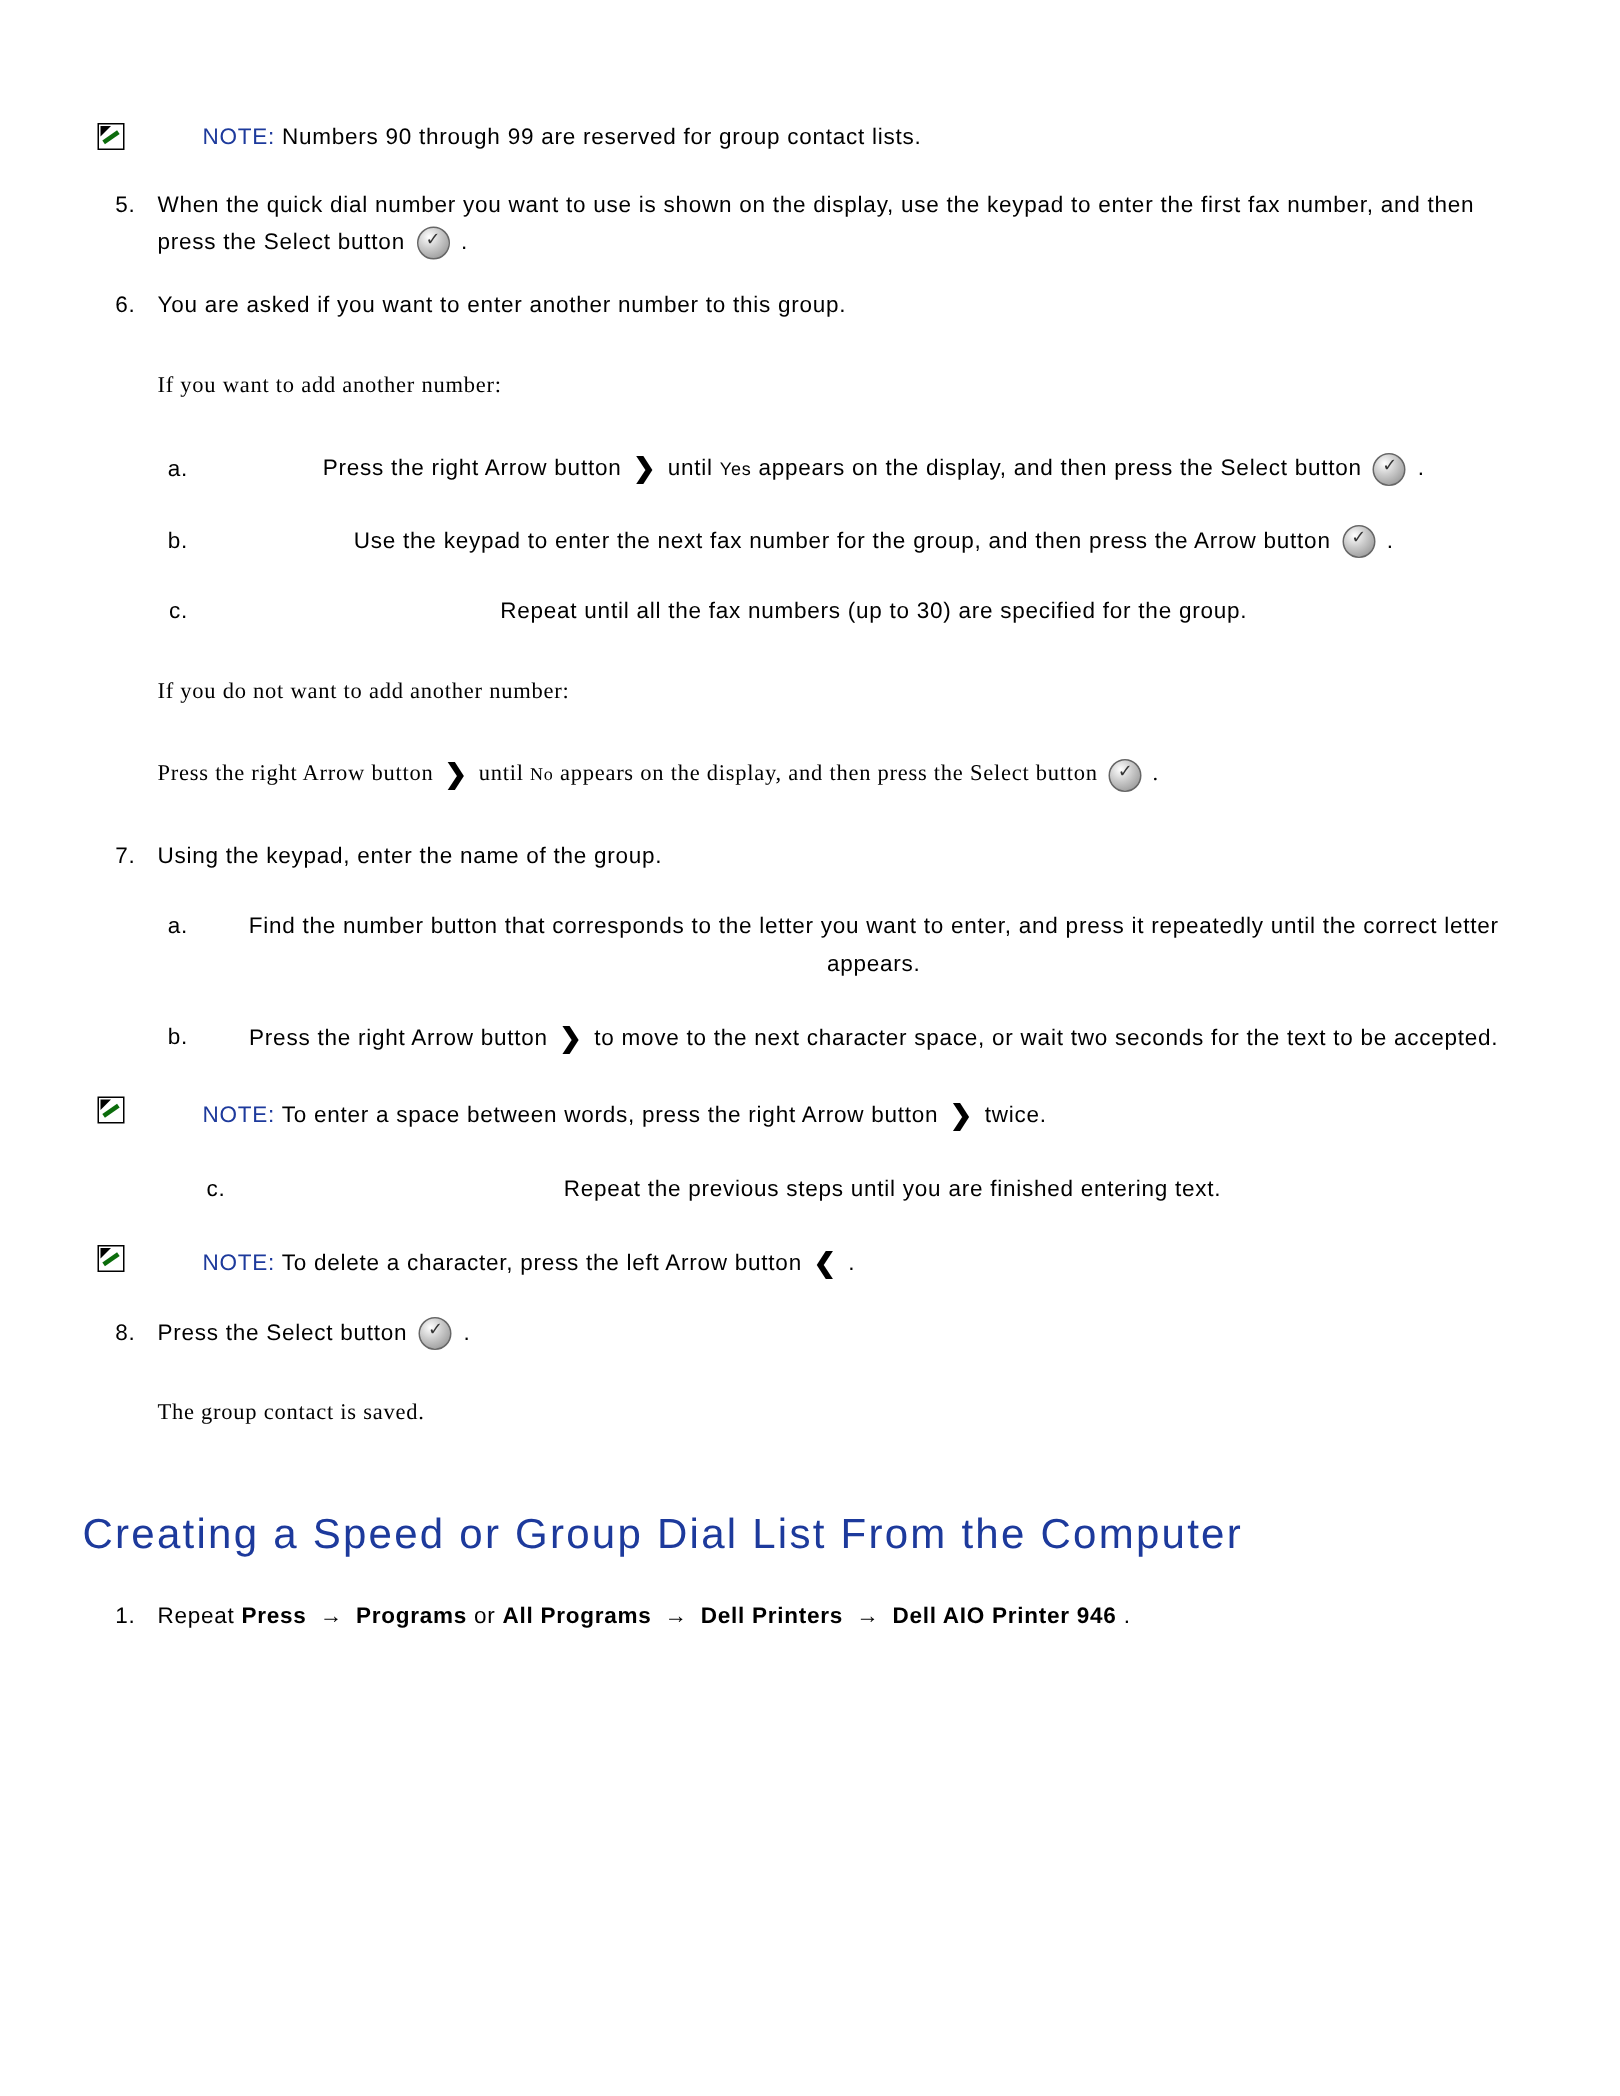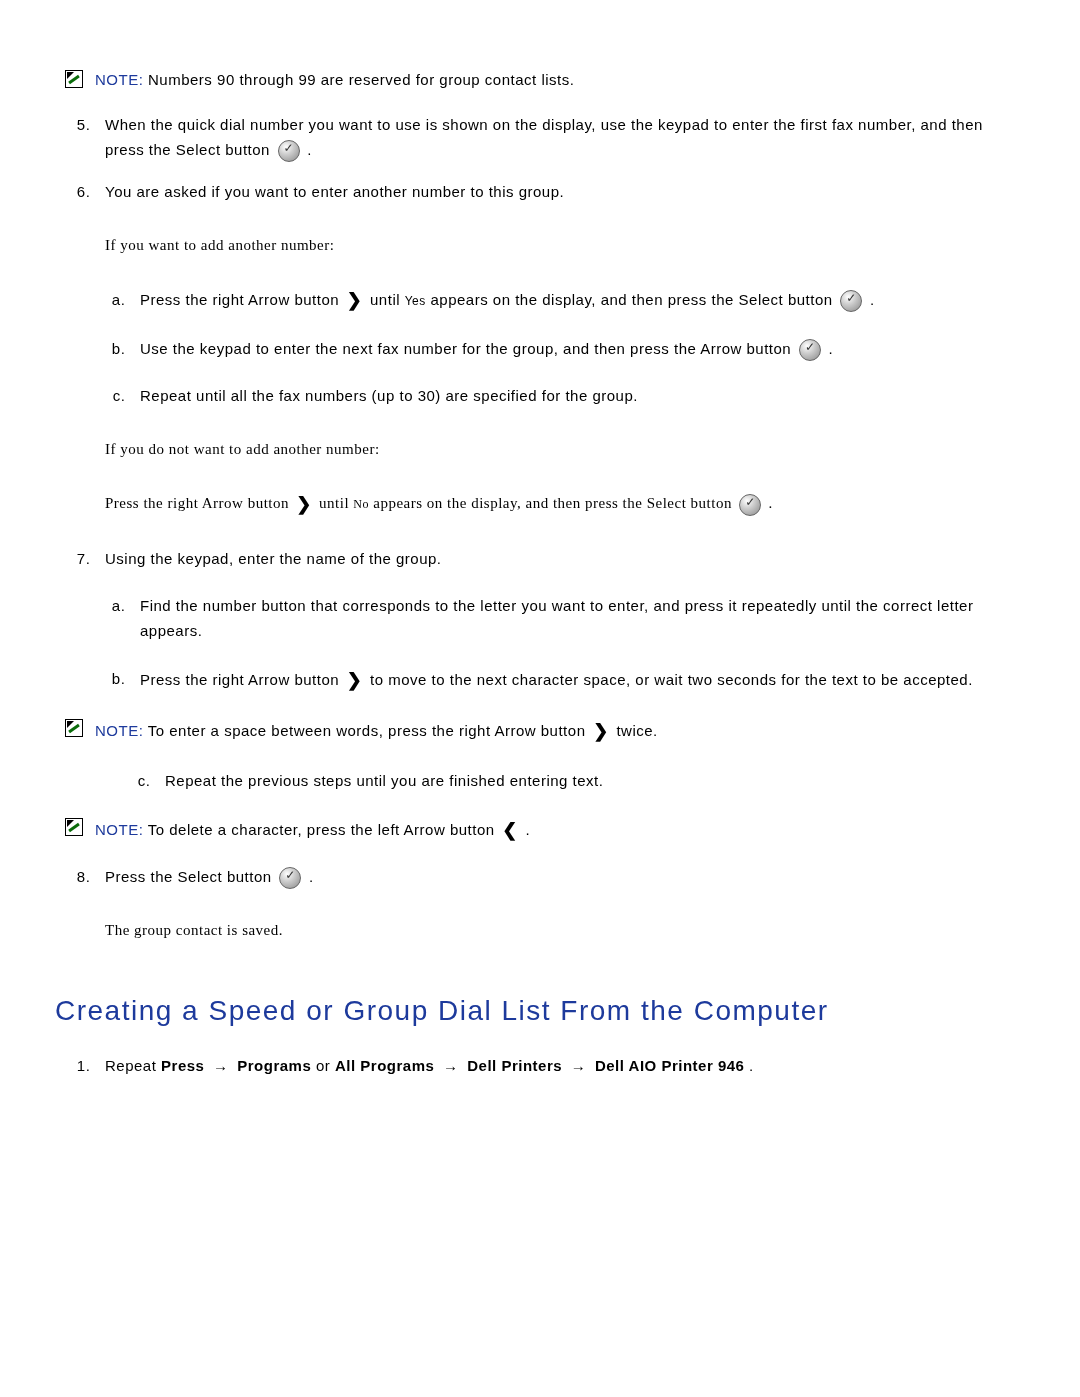--- a/index.html
+++ b/index.html
@@ -10,21 +10,22 @@
     background: #fff;
     margin: 0;
     padding: 60px 55px 80px 55px;
     width: 1080px;
     box-sizing: border-box;
     letter-spacing: 0.5px;
   }
   .note-row {
     display: flex;
     align-items: flex-start;
-    margin: 8px 0 20px 10px;
+    margin: 20px 0 20px 10px;
+    gap: 40px;
   }
   .note-icon {
     width: 18px;
     height: 18px;
     background: #fff;
     border: 1px solid #000;
     margin-right: 12px;
     margin-top: 2px;
     flex: 0 0 18px;
     position: relative;
@@ -50,21 +51,21 @@
     border-top: 7px solid #000;
     border-right: 7px solid transparent;
   }
   .note-label {
     color: #1d3a9c;
     font-weight: normal;
   }
   ol.main { margin: 0 0 0 40px; padding: 0; }
   ol.main > li { margin: 18px 0; padding-left: 10px; }
   ol.sub { list-style-type: lower-alpha; margin: 18px 0 18px 25px; padding: 0; }
-  ol.sub > li { margin: 22px 0; padding-left: 10px; }
+  ol.sub > li { margin: 22px 0; padding-left: 10px; text-align: center; }
   .para { margin: 28px 0; font-family: Liberation Serif, serif; }
   .inline-icon {
     display: inline-block;
     vertical-align: middle;
     margin: 0 3px;
   }
   .select-btn {
     width: 22px;
     height: 22px;
     border-radius: 50%;

